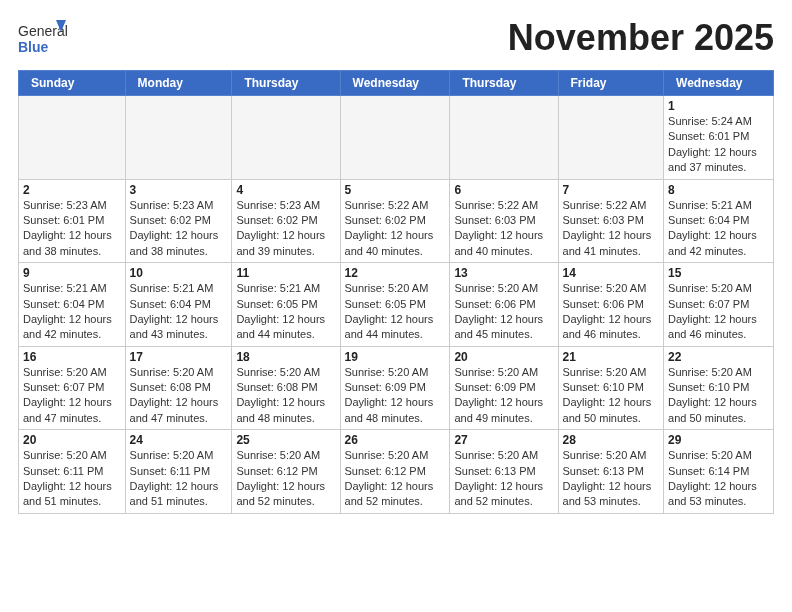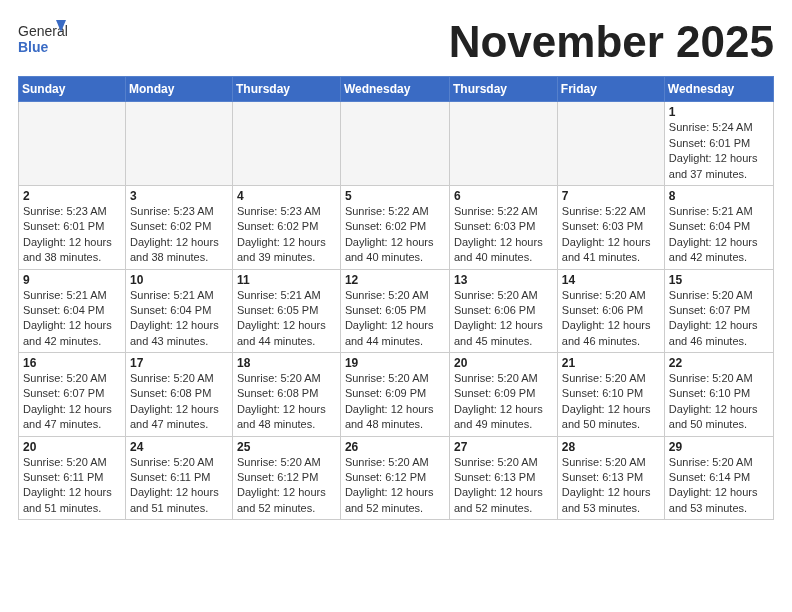--- a/index.html
+++ b/index.html
@@ -24,40 +24,40 @@
     }
     .logo {
       display: flex;
       align-items: center;
       gap: 4px;
     }
     .title-block {
       text-align: right;
     }
     .month-title {
-      font-size: 44px;
+      font-size: 36px;
       font-weight: bold;
       color: #222;
       line-height: 1.1;
     }
     .subtitle {
       font-size: 14px;
       color: #444;
     }
     .calendar {
       width: 100%;
       border-collapse: collapse;
       border: 1px solid #bbb;
     }
     .calendar th {
       background: #3a6bc4;
       color: #fff;
       font-size: 12px;
       font-weight: bold;
-      padding: 5px 3px;
+      padding: 5px 12px;
       text-align: left;
       border: 1px solid #5580cc;
     }
     .calendar td {
       vertical-align: top;
       border: 1px solid #ccc;
       padding: 3px 4px;
       font-size: 9.5px;
       color: #222;
       background: #fff;

